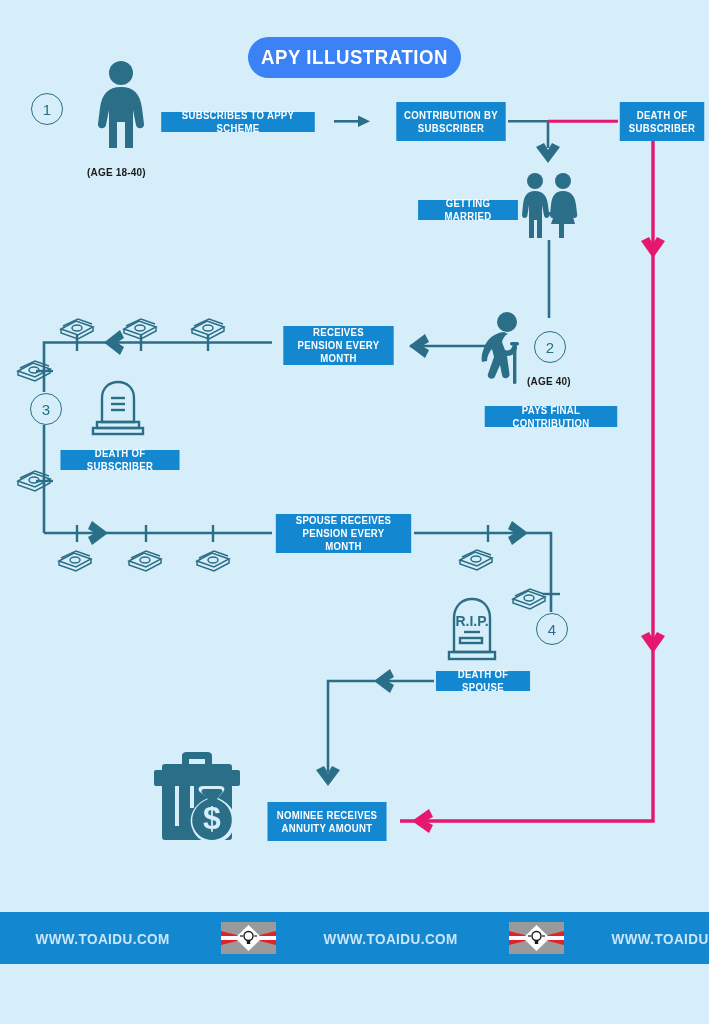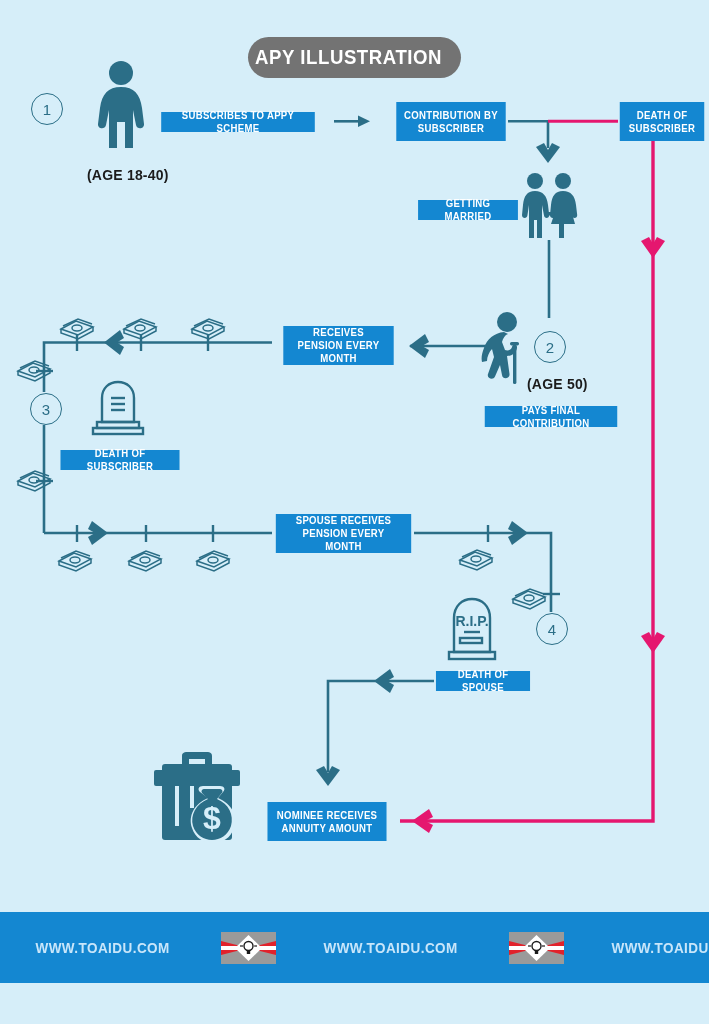--- a/index.html
+++ b/index.html
@@ -10,59 +10,59 @@
     font-family:"Liberation Sans", sans-serif;
     overflow:hidden;
     position:relative;
   }
   #canvas{position:absolute;left:0;top:0;width:709px;height:1024px;}
   svg.layer{position:absolute;left:0;top:0;width:709px;height:1024px;pointer-events:none;}
 
   
   .title-pill{
     position:absolute;left:248px;top:37px;width:213px;height:41px;
-    background:#737373;border-radius:21px;
-    display:flex;align-items:center;justify-content:flex-start;
+    background:#3b82f6;border-radius:21px;
+    display:flex;align-items:center;justify-content:center;
   }
   .title-pill span{
     color:#ffffff;font-size:20px;font-weight:bold;
     letter-spacing:0.6px;font-stretch:condensed;
     transform:scaleX(0.93);
     font-family:"Liberation Sans Narrow","Liberation Sans",sans-serif;
   }
 
   
   .lbl{
     position:absolute;background:#1487d1;color:#fff;
     font-size:10px;font-weight:bold;letter-spacing:0.3px;
     display:flex;align-items:center;justify-content:center;
     text-align:center;line-height:13px;padding:4px 8px;
     box-sizing:border-box;transform:scaleX(0.96);
   }
 
   
   .cap{
-    position:absolute;color:#1b1b1b;font-size:14px;font-weight:bold;
+    position:absolute;color:#1b1b1b;font-size:10px;font-weight:bold;
     letter-spacing:0.2px;white-space:nowrap;
   }
 
   
   .numc{
     position:absolute;width:30px;height:30px;border-radius:50%;
     border:1.6px solid #2b6e87;color:#2b6e87;
     display:flex;align-items:center;justify-content:center;
     font-size:15px;background:#d6eef9;
   }
 
   
   .ico{position:absolute;}
 
   
   .footer{
-    position:absolute;left:0;top:912px;width:709px;height:71px;
+    position:absolute;left:0;top:912px;width:709px;height:52px;
     background:#1487d1;display:flex;align-items:center;
   }
   .footer .url{
     color:#c9e6fa;font-size:15px;font-weight:bold;letter-spacing:0.5px;
     transform:scaleX(0.9);
   }
   .logo{
     width:55px;height:32px;background:#9a9a9a;position:relative;overflow:hidden;
     flex:none;
   }
@@ -216,21 +216,21 @@
   </div>
 
   <div class="ico" style="left:474px;top:312px;">
     <svg width="56" height="72" viewBox="0 0 56 72">
       <circle cx="33" cy="10" r="10" fill="#2b6e87"></circle>
       <path d="M30,20 C20,21 13,27 10,36 C8,41 7,46 8,50 L13,49 C13,45 15,40 18,37 L20,45 L14,62 C12.5,66 19,69 21,64.5 L26,53 L28,63 C28.5,68 36,67 35.5,62 L33,44 C38,44 42,41 43,36 C43.6,32.5 38.6,31.5 38,35 C37.4,38 34,39 31,38 L28,30 C29,26 31,23 34,22 Z" fill="#2b6e87"></path>
       <rect x="39" y="32" width="3.4" height="40" rx="1.6" fill="#2b6e87"></rect>
       <rect x="36" y="30" width="9" height="3.4" rx="1.6" fill="#2b6e87"></rect>
     </svg>
   </div>
-  <div class="cap" style="left:527px;top:376px;">(AGE 50)</div>
+  <div class="cap" style="left:527px;top:376px;">(AGE 40)</div>
 
   <div class="lbl" style="left:482px;top:406px;width:138px;height:21px;">PAYS FINAL CONTRIBUTION</div>
 
   <div class="lbl" style="left:281px;top:326px;width:115px;height:39px;">RECEIVES PENSION EVERY MONTH</div>
 
   <div class="ico" style="left:57px;top:316px;">
     <svg width="40" height="26" viewBox="0 0 40 26">
         <g fill="none" stroke="#2b6e87" stroke-width="1.5">
           <path d="M4,13 L19,5 L36,11 L21,19 Z"></path>
           <path d="M4,13 L4,17 L21,23 L36,15 L36,11"></path>

